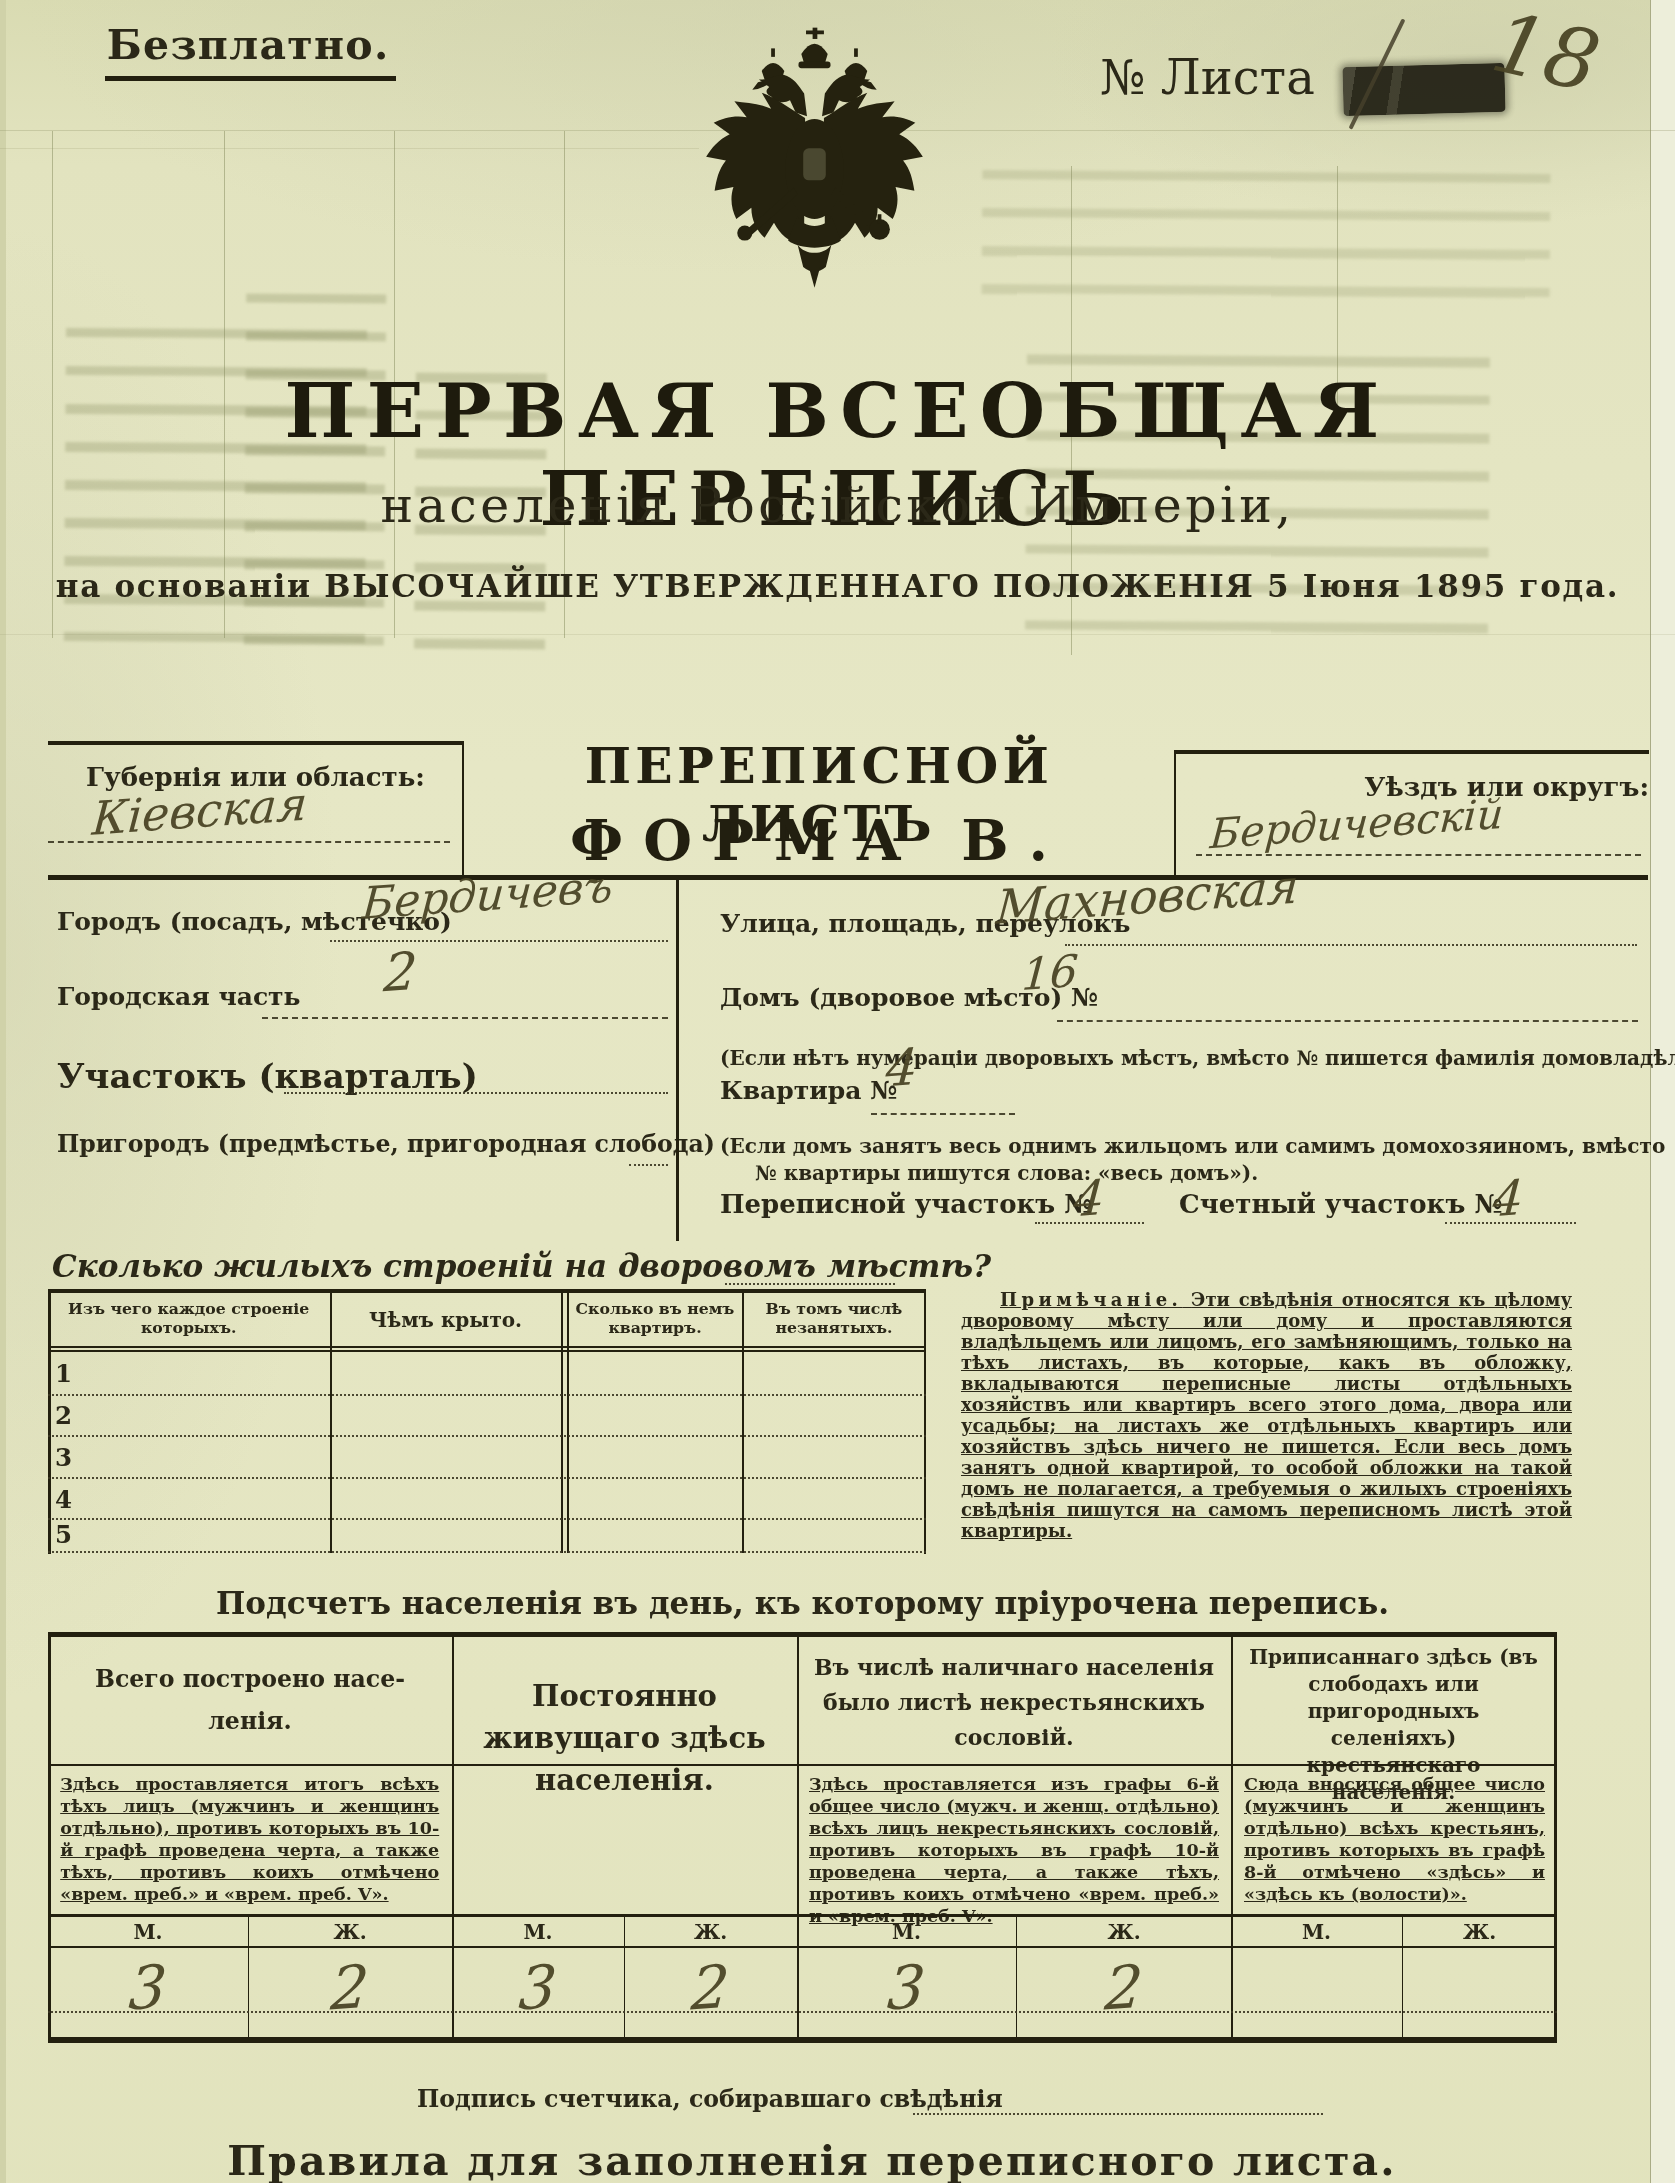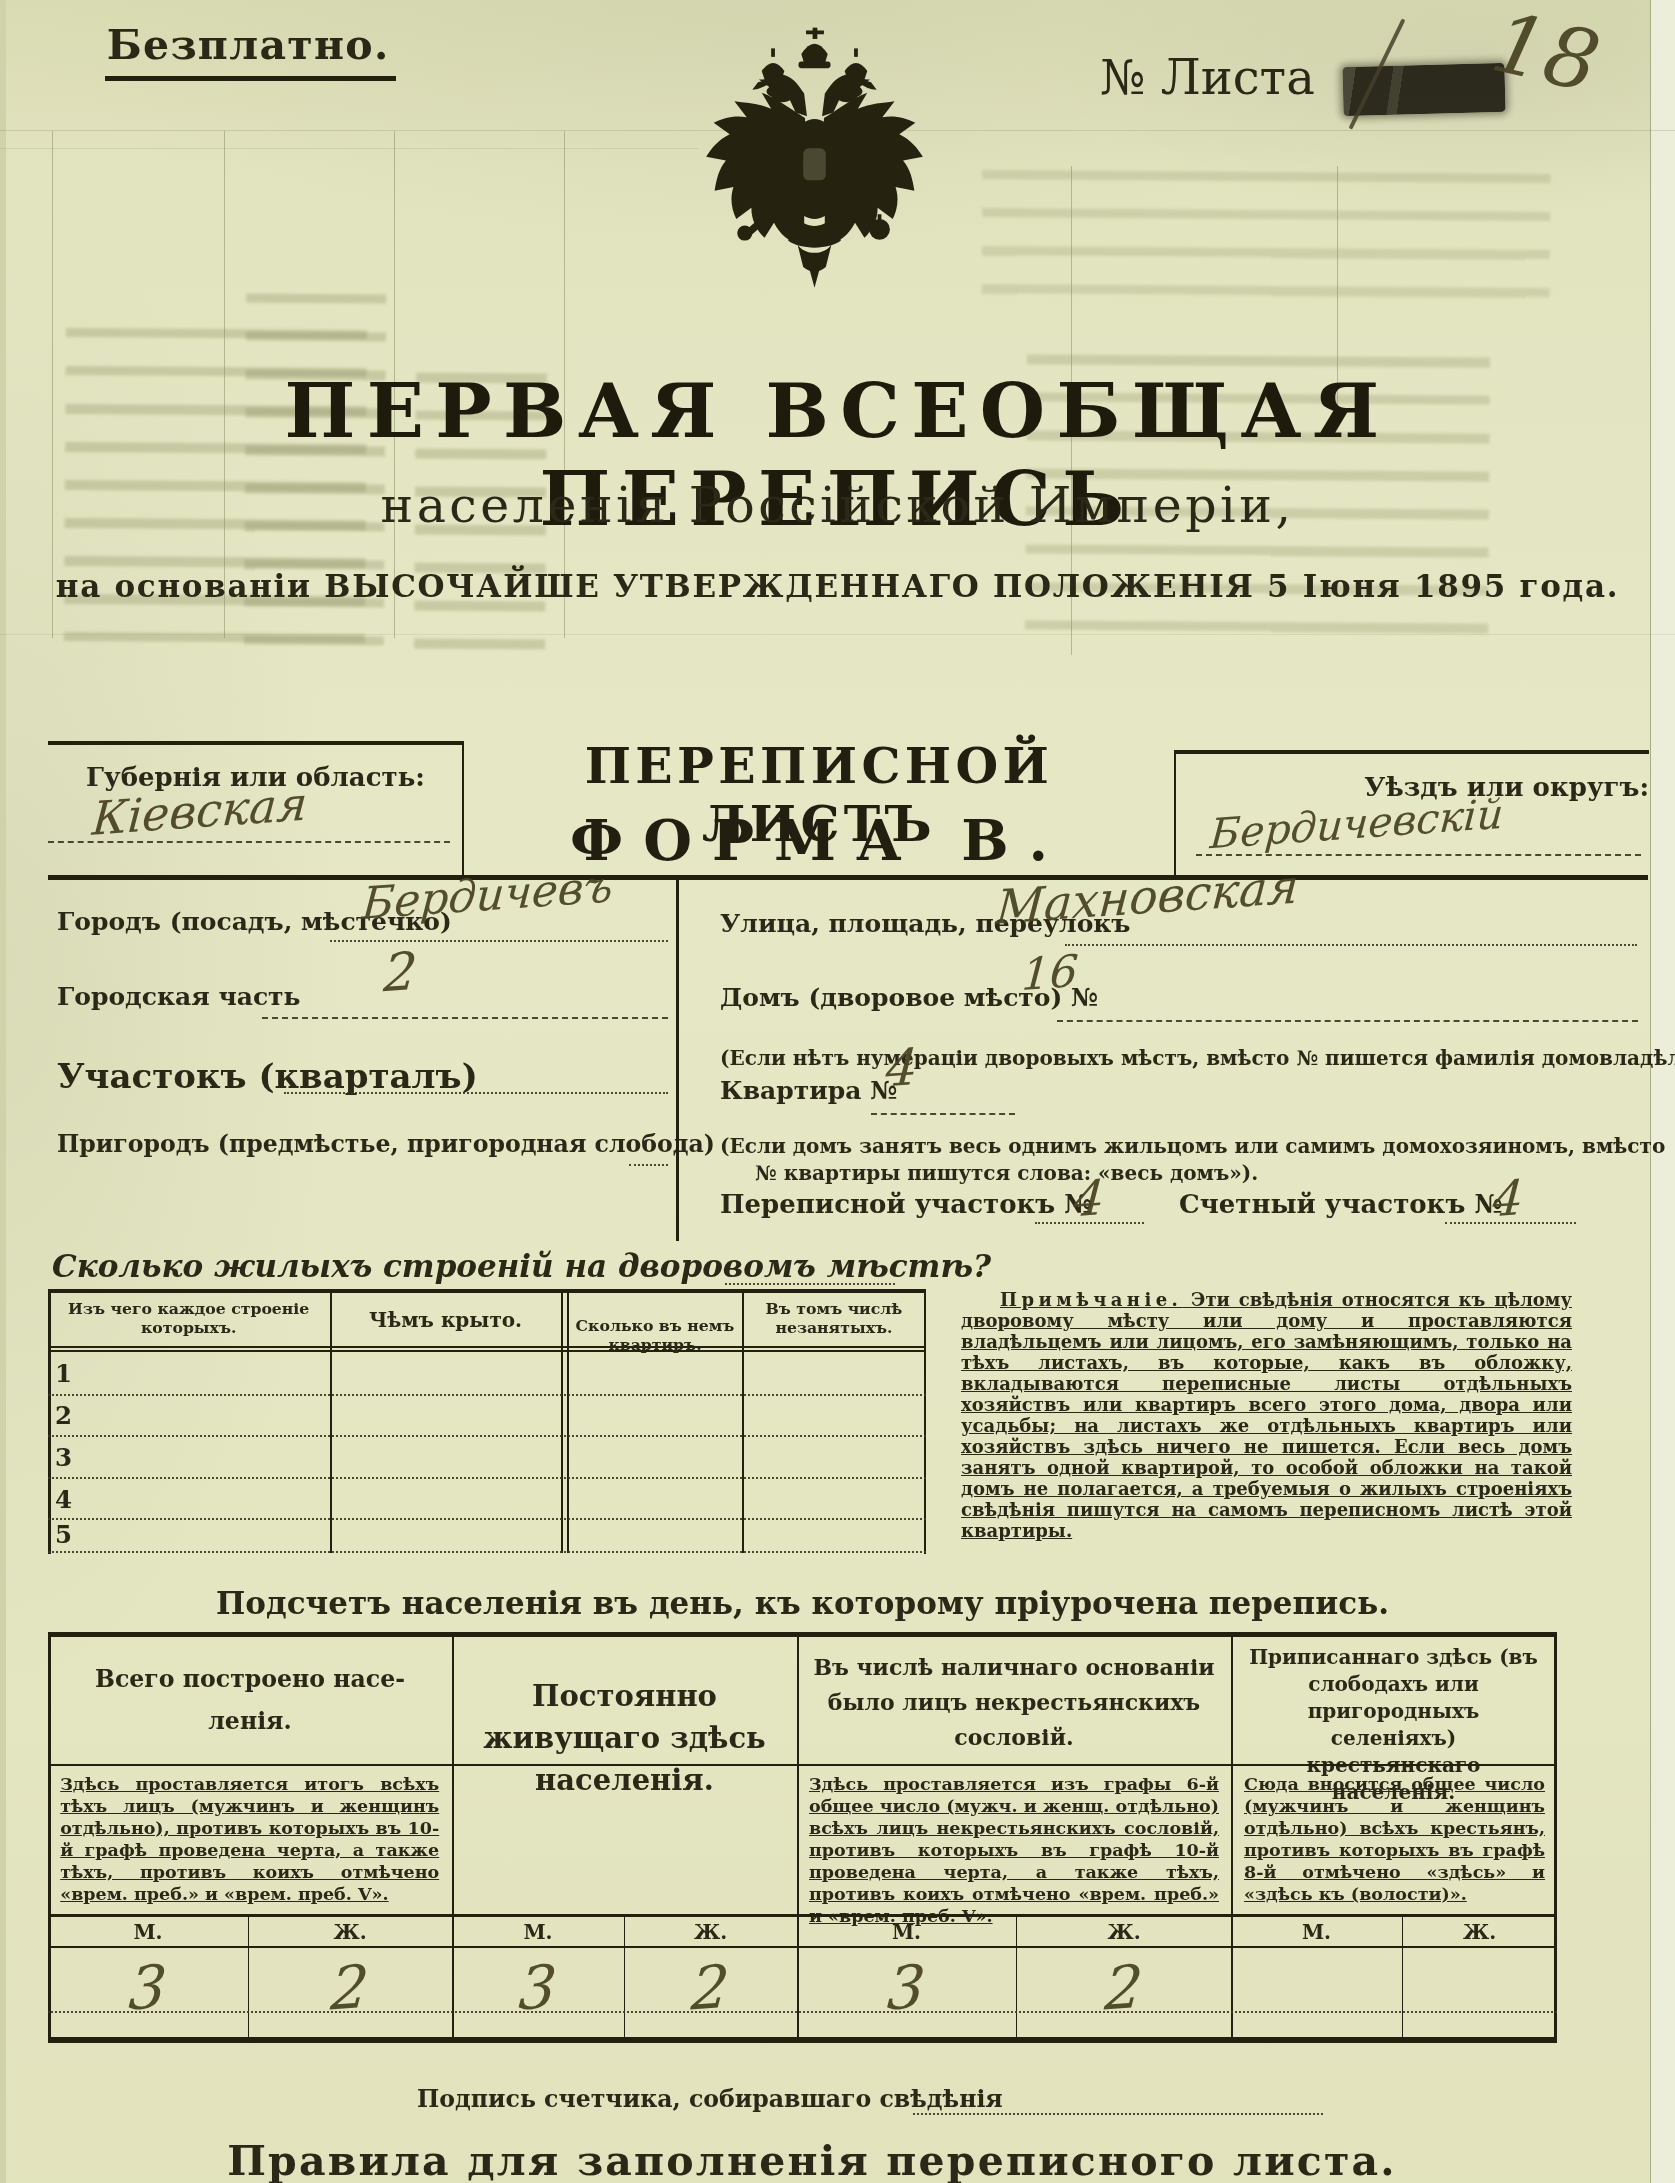--- a/index.html
+++ b/index.html
@@ -162,21 +162,21 @@
     <div class="rule" style="left:0;top:0;width:2.6px;height:265px;"></div>
     <div class="rule" style="left:876px;top:0;width:1.7px;height:265px;"></div>
     <div class="rule" style="left:282px;top:4.4px;width:1.7px;height:260px;"></div>
     <div class="rule" style="left:513px;top:4.4px;width:1.7px;height:260px;"></div>
     <div class="rule" style="left:519px;top:4.4px;width:1.7px;height:260px;"></div>
     <div class="rule" style="left:694px;top:4.4px;width:1.7px;height:260px;"></div>
     <div class="rule" style="left:0;top:57px;width:878px;height:1.7px;"></div>
     <div class="rule" style="left:0;top:61px;width:878px;height:1.7px;"></div>
     <div class="th wrap" style="left:8.7px;top:9.6px;width:264px;font-size:15.7px;line-height:19px;">Изъ чего каждое строеніе которыхъ.</div>
     <div class="th" style="left:282px;top:19px;width:231px;font-size:20px;">Чѣмъ крыто.</div>
-    <div class="th wrap" style="left:526px;top:9.6px;width:162px;font-size:15.7px;line-height:19px;margin-top:17px;">Сколько въ немъ квартиръ.</div>
+    <div class="th wrap" style="left:526px;top:9.6px;width:162px;font-size:15.7px;line-height:19px;">Сколько въ немъ квартиръ.</div>
     <div class="th wrap" style="left:701px;top:9.6px;width:170px;font-size:15.7px;line-height:19px;">Въ томъ числѣ незанятыхъ.</div>
     <div class="dl" style="left:0;top:105px;width:878px;"></div>
     <div class="dl" style="left:0;top:146px;width:878px;"></div>
     <div class="dl" style="left:0;top:188px;width:878px;"></div>
     <div class="dl" style="left:0;top:229px;width:878px;"></div>
     <div class="dl" style="left:0;top:262px;width:878px;"></div>
     <div class="lbl" style="left:7px;top:70px;font-size:24.5px;">1</div>
     <div class="lbl" style="left:7px;top:112px;font-size:24.5px;">2</div>
     <div class="lbl" style="left:7px;top:154px;font-size:24.5px;">3</div>
     <div class="lbl" style="left:7px;top:196px;font-size:24.5px;">4</div>
@@ -194,21 +194,21 @@
     <div class="rule" style="left:0;top:0;width:1509px;height:4.8px;"></div>
     <div class="rule" style="left:0;top:405px;width:1509px;height:6.1px;"></div>
     <div class="rule" style="left:0;top:0;width:2.6px;height:411px;"></div>
     <div class="rule" style="left:1506px;top:0;width:2.6px;height:411px;"></div>
     <div class="rule" style="left:404px;top:4.8px;width:2.2px;height:400px;"></div>
     <div class="rule" style="left:749px;top:4.8px;width:2.2px;height:400px;"></div>
     <div class="rule" style="left:1183px;top:4.8px;width:2.2px;height:400px;"></div>
 
     <div class="th wrap" style="left:13px;top:26px;width:378px;font-size:23.6px;line-height:42px;">Всего построено насе- ленія.</div>
     <div class="th wrap" style="left:417px;top:43px;width:319px;font-size:29px;line-height:42px;">Постоянно живущаго здѣсь населенія.</div>
-    <div class="th wrap" style="left:762px;top:17.5px;width:408px;font-size:22px;line-height:35px;">Въ числѣ наличнаго основаніи было лицъ некрестьянскихъ сословій.</div>
+    <div class="th wrap" style="left:762px;top:17.5px;width:408px;font-size:22px;line-height:35px;">Въ числѣ наличнаго населенія было листѣ некрестьянскихъ сословій.</div>
     <div class="th wrap" style="left:1194px;top:12.2px;width:303px;font-size:20px;line-height:27px;">Приписаннаго здѣсь (въ слободахъ или пригородныхъ селеніяхъ) крестьянскаго населенія.</div>
 
     <div class="rule" style="left:0;top:132px;width:1509px;height:1.7px;"></div>
 
     <div class="abs just" style="left:12.2px;top:141px;width:379px;font-size:17.5px;line-height:22px;font-weight:bold;">Здѣсь проставляется итогъ всѣхъ тѣхъ лицъ (мужчинъ и женщинъ отдѣльно), противъ которыхъ въ 10-й графѣ проведена черта, а также тѣхъ, противъ коихъ отмѣчено «врем. преб.» и «врем. преб. V».</div>
     <div class="abs just" style="left:761px;top:141px;width:410px;font-size:17.5px;line-height:22px;font-weight:bold;">Здѣсь проставляется изъ графы 6-й общее число (мужч. и женщ. отдѣльно) всѣхъ лицъ некрестьянскихъ сословій, противъ которыхъ въ графѣ 10-й проведена черта, а также тѣхъ, противъ коихъ отмѣчено «врем. преб.» и «врем. преб. V».</div>
     <div class="abs just" style="left:1196px;top:141px;width:301px;font-size:17.5px;line-height:22px;font-weight:bold;">Сюда вносится общее число (мужчинъ и женщинъ отдѣльно) всѣхъ крестьянъ, противъ которыхъ въ графѣ 8-й отмѣчено «здѣсь» и «здѣсь къ (волости)».</div>
 
     <div class="rule" style="left:0;top:282px;width:1509px;height:2.6px;"></div>
 

